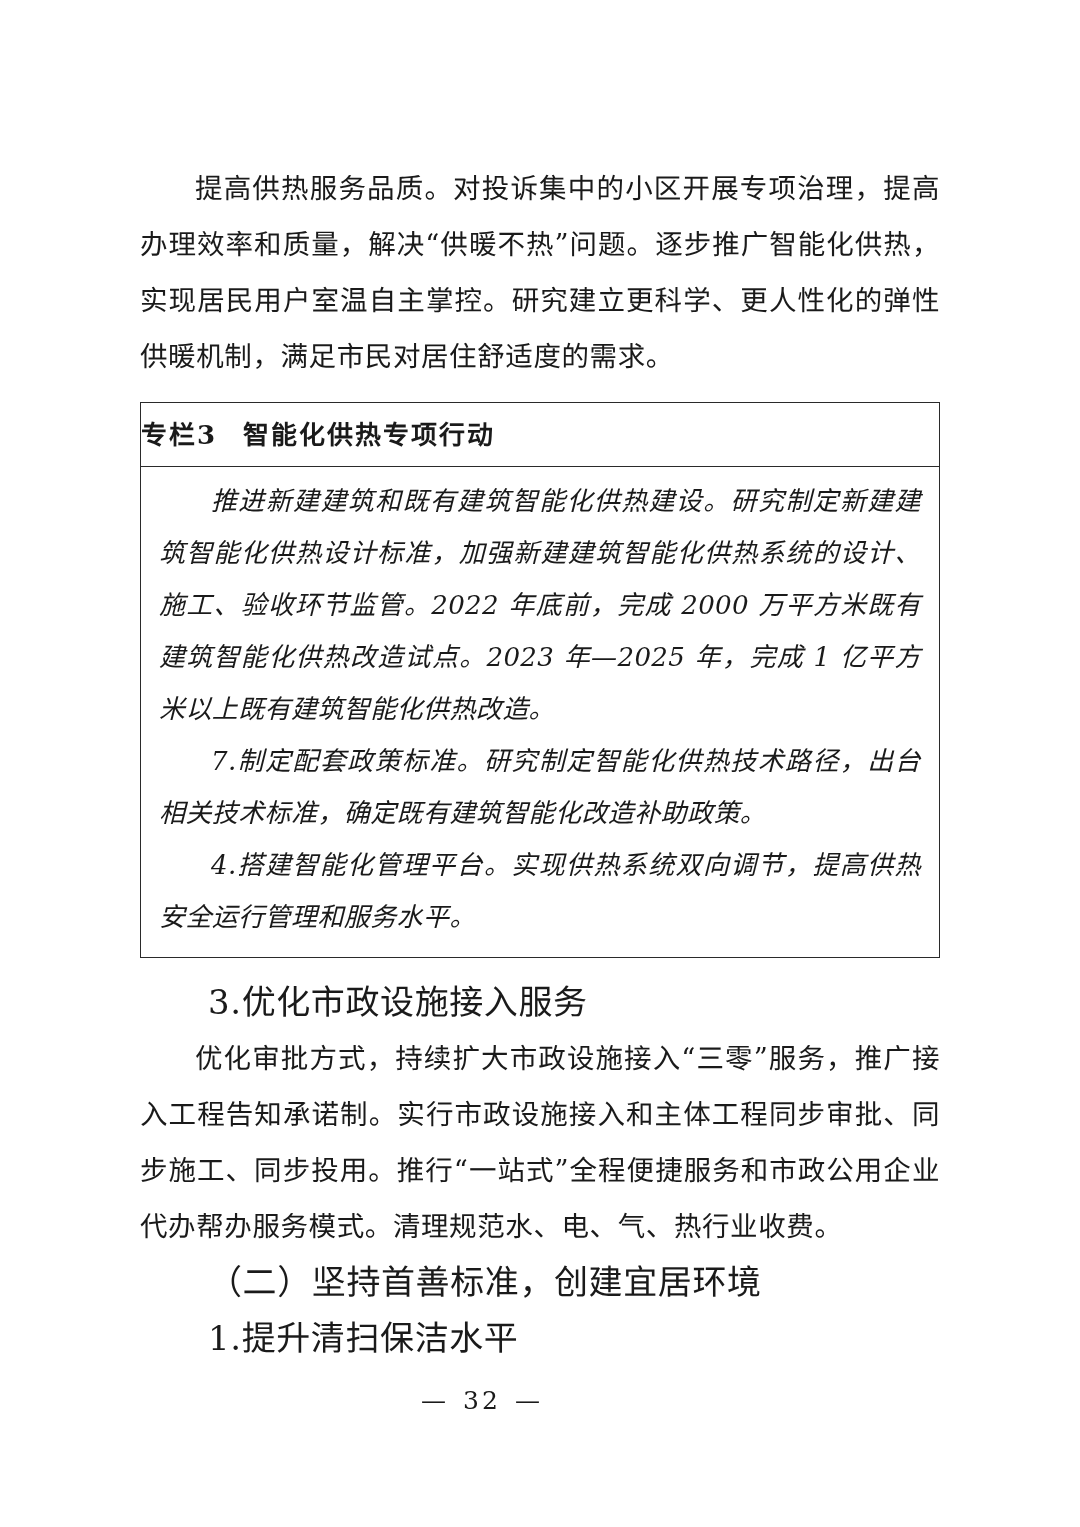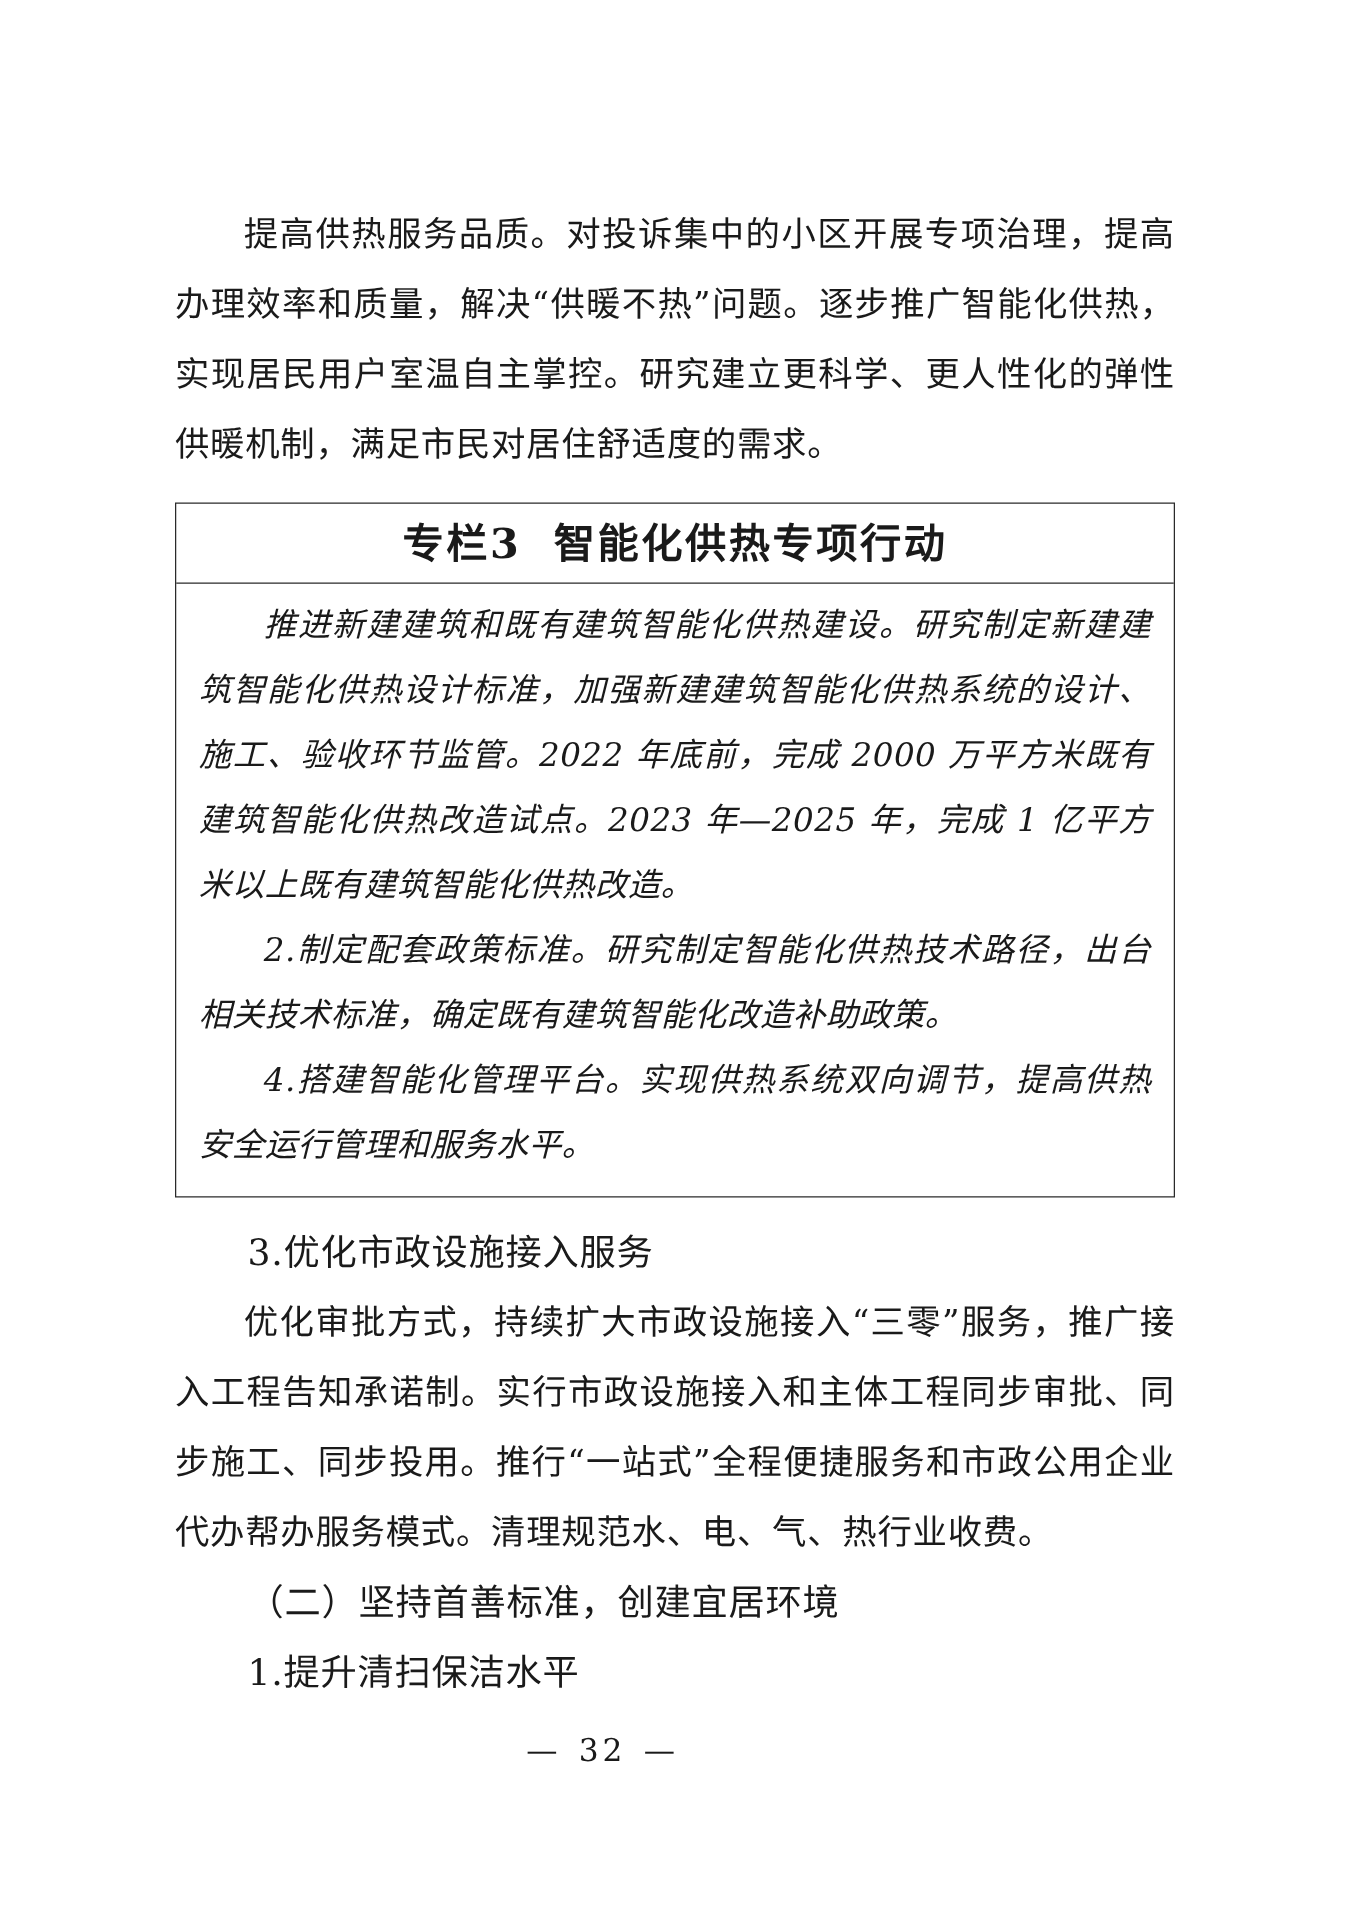--- a/index.html
+++ b/index.html
@@ -40,22 +40,21 @@
     margin: 0;
   }
 
   
   .feature-box {
     margin: 18px 0 6px 0;
     border: 1.6px solid #2a2a2a;
     box-sizing: border-box;
   }
   .feature-title {
-    text-align: center;
-    font-size: 33px;
+    font-size: 26px;
     font-weight: bold;
     line-height: 54px;
     padding: 5px 0 4px 0;
     border-bottom: 1.6px solid #2a2a2a;
     letter-spacing: 2px;
     font-family: "DejaVu Sans", "Liberation Sans", sans-serif;
   }
   .feature-title .num {
     font-family: "DejaVu Serif", "Liberation Serif", serif;
     font-weight: bold;
@@ -73,21 +72,21 @@
     line-height: 52px;
     text-align: justify;
     text-justify: inter-ideograph;
     text-indent: 2em;
     letter-spacing: 0.4px;
     margin: 0;
   }
 
   
   .section-line {
-    font-size: 29px;
+    font-size: 34px;
     line-height: 56px;
     text-indent: 2em;
     letter-spacing: 0.6px;
     margin: 0;
   }
 
   
   .footer {
     position: absolute;
     left: 0;
@@ -115,21 +114,21 @@
   <div class="body-block">
     <p class="para indent">提高供热服务品质。对投诉集中的小区开展专项治理，提高办理效率和质量，解决“供暖不热”问题。逐步推广智能化供热，实现居民用户室温自主掌控。研究建立更科学、更人性化的弹性供暖机制，满足市民对居住舒适度的需求。</p>
   </div>
 
   <div class="feature-box">
     <div class="feature-title">
       <span>专栏</span><span class="num">3</span><span class="gap"></span><span>智能化供热专项行动</span>
     </div>
     <div class="feature-body">
       <p>推进新建建筑和既有建筑智能化供热建设。研究制定新建建筑智能化供热设计标准，加强新建建筑智能化供热系统的设计、施工、验收环节监管。2022 年底前，完成 2000 万平方米既有建筑智能化供热改造试点。2023 年—2025 年，完成 1 亿平方米以上既有建筑智能化供热改造。</p>
-      <p>2.制定配套政策标准。研究制定智能化供热技术路径，出台相关技术标准，确定既有建筑智能化改造补助政策。</p>
+      <p>7.制定配套政策标准。研究制定智能化供热技术路径，出台相关技术标准，确定既有建筑智能化改造补助政策。</p>
       <p>4.搭建智能化管理平台。实现供热系统双向调节，提高供热安全运行管理和服务水平。</p>
     </div>
   </div>
 
   <div class="spacer-sm"></div>
 
   <p class="section-line">3.优化市政设施接入服务</p>
 
   <p class="para indent">优化审批方式，持续扩大市政设施接入“三零”服务，推广接入工程告知承诺制。实行市政设施接入和主体工程同步审批、同步施工、同步投用。推行“一站式”全程便捷服务和市政公用企业代办帮办服务模式。清理规范水、电、气、热行业收费。</p>
 

